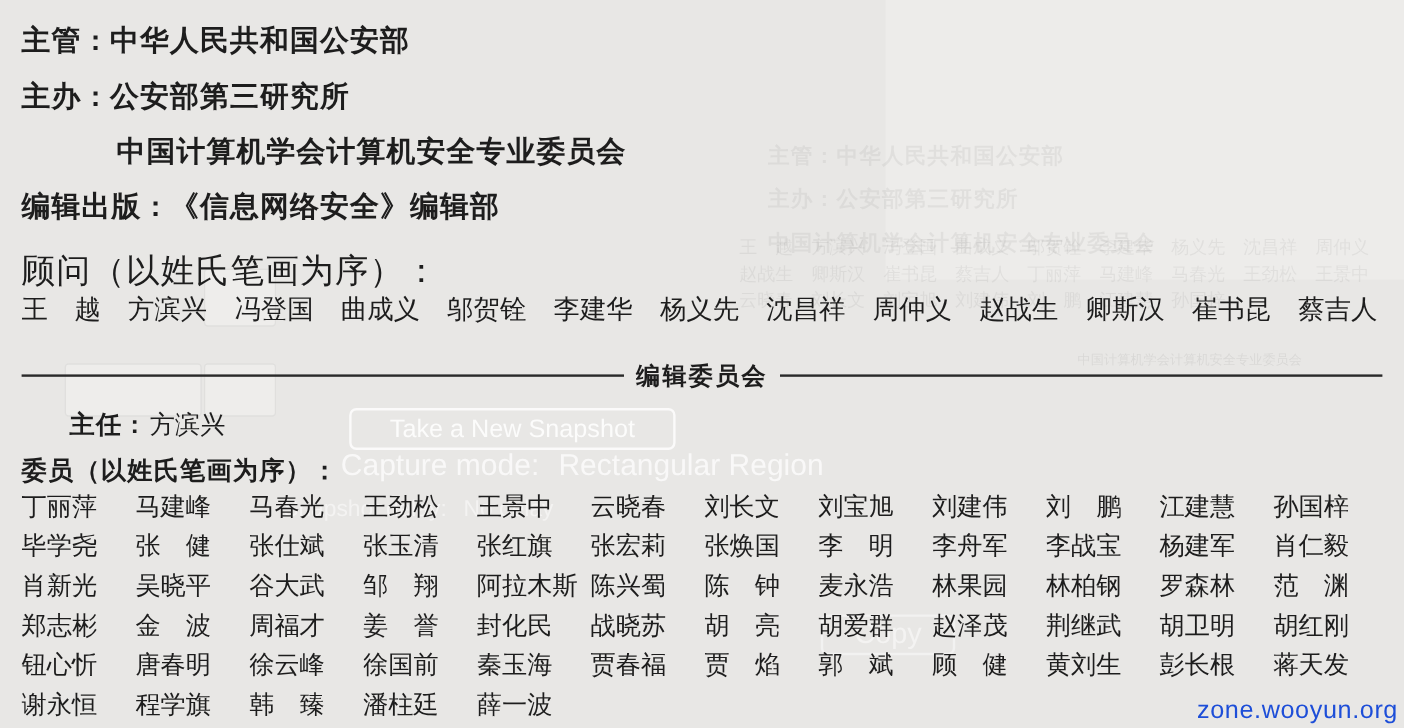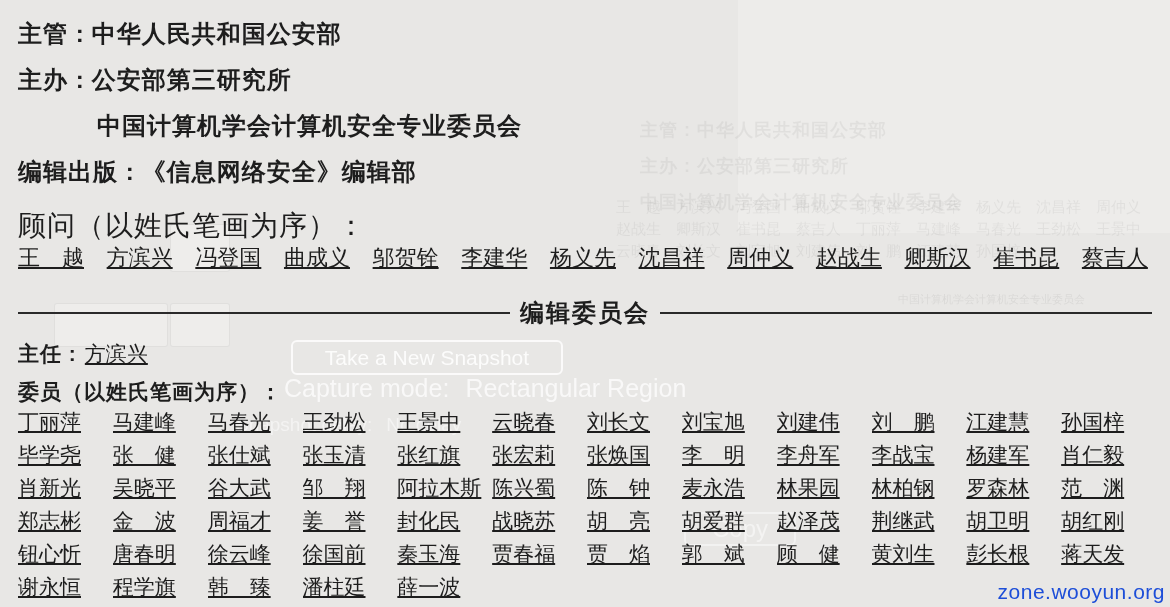--- a/index.html
+++ b/index.html
@@ -1,21 +1,21 @@
 <!DOCTYPE html>
 <html><head>
 <meta charset="utf-8">
 <style>
   html,body{margin:0;padding:0;background:#d8d8d6;}
   .screen{
     position:relative;width:1170px;height:607px;overflow:hidden;
     background:#e8e7e5;color:#1d1d1d;
     font-family:"Liberation Sans","DejaVu Sans",sans-serif;
   }
-  .kai{font-family:"Liberation Serif","DejaVu Serif",serif;text-decoration:underline;}
+  .kai{font-family:"Liberation Serif","DejaVu Serif",serif;}
   .hei{font-family:"Liberation Sans","DejaVu Sans",sans-serif;}
 
   
   .ghost{position:absolute;pointer-events:none;}
   .g-panel{left:738px;top:0;width:432px;height:233px;background:rgba(255,255,255,.22);}
   .g-thumb{border:1px solid rgba(0,0,0,.06);background:rgba(255,255,255,.25);border-radius:3px;}
   .g-thumb.t1{left:170px;top:224px;width:58px;height:46px;}
   .g-thumb.t2{left:54px;top:303px;width:112px;height:42px;}
   .g-thumb.t3{left:170px;top:303px;width:58px;height:42px;}
   .g-echo{left:640px;top:112px;width:520px;font-size:18px;font-weight:700;line-height:36px;
@@ -42,23 +42,23 @@
   .m4{top:156px;}
 
   
   .adv-label{position:absolute;left:18px;top:207px;font-size:28px;font-weight:500;letter-spacing:1px;}
   .adv-row{position:absolute;left:18px;right:22px;top:243px;display:flex;justify-content:space-between;
            font-size:22px;white-space:nowrap;}
 
   
   .board-head{position:absolute;left:18px;right:18px;top:298px;height:30px;display:flex;align-items:center;}
   .rule{flex:1;height:2px;background:#2a2a2a;}
-  .board-title{margin:0 10px;font-size:24px;font-weight:700;letter-spacing:2px;white-space:nowrap;}
+  .board-title{margin:0 10px;font-size:20px;font-weight:700;letter-spacing:2px;white-space:nowrap;}
   .director{position:absolute;left:18px;top:340px;font-size:21px;white-space:nowrap;}
-  .director .lab{font-weight:700;margin-right:8px;letter-spacing:1px;}
+  .director .lab{font-weight:700;margin-right:8px;letter-spacing:1px;margin-left:40px;}
   .director .val{font-size:21px;}
   .members-label{position:absolute;left:18px;top:378px;font-size:21px;font-weight:600;letter-spacing:1px;}
   .member-grid{position:absolute;left:18px;right:14px;top:411px;display:grid;
                grid-template-columns:repeat(12,1fr);row-gap:11px;
                font-size:21px;line-height:22px;}
   .member-grid span{white-space:nowrap;overflow:hidden;}
 
   
   .watermark{position:absolute;right:5px;bottom:3px;font-size:21px;color:#1d4ed8;letter-spacing:.5px;}
 </style>

